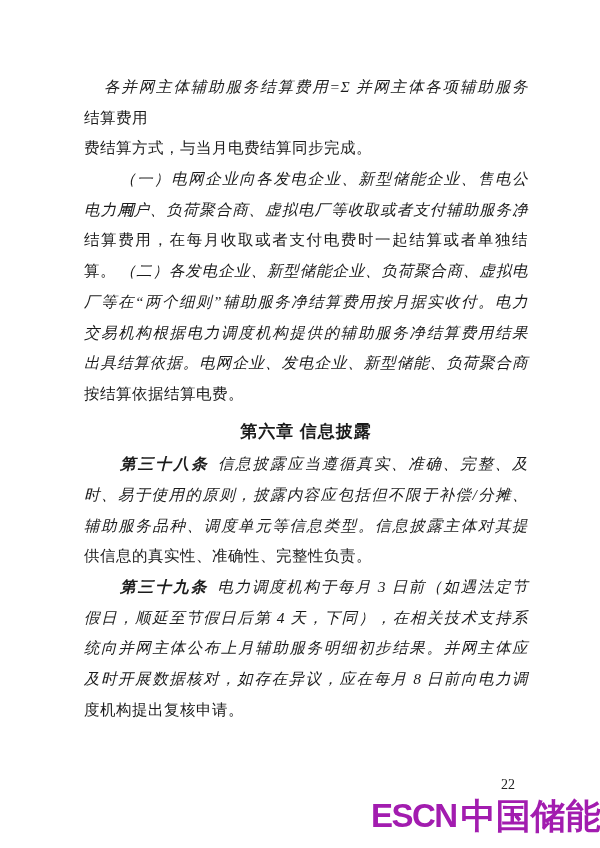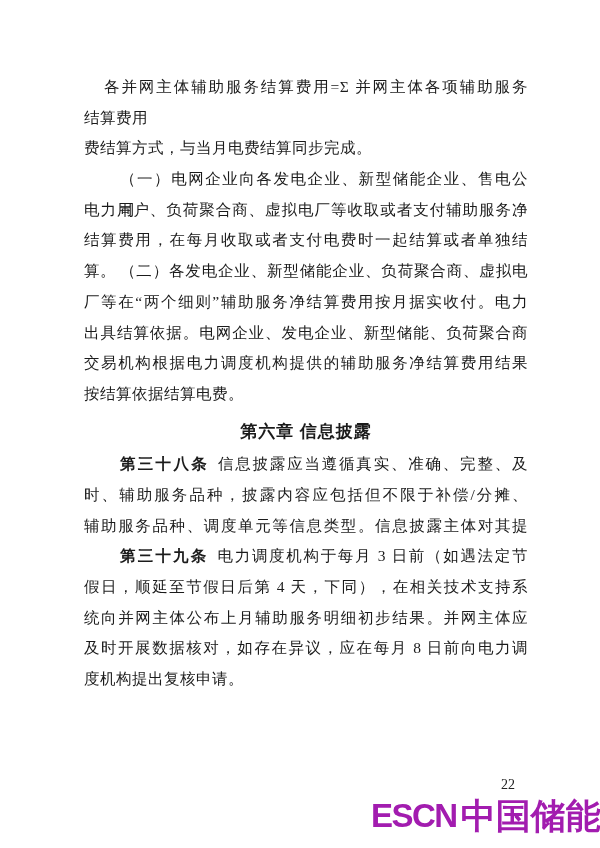--- a/index.html
+++ b/index.html
@@ -27,20 +27,21 @@
   }
   .line {
     height: 30.7px;
     line-height: 30.7px;
     text-align: justify;
     white-space: normal;
     letter-spacing: 0.5px;
   }
   .line.fill {
     text-align-last: justify;
+    font-style: italic;
   }
   .line.first {
     padding-left: 36px;
   }
   .line.formula-first {
     padding-left: 20px;
   }
   .lead {
     font-weight: 700;
     font-family: "Liberation Sans", "DejaVu Sans", sans-serif;
@@ -99,27 +100,28 @@
 <div class="page">
   <main class="doc-body" id="doc-body">
       <div class="line formula-first fill">各并网主体辅助服务结算费用=Σ 并网主体各项辅助服务</div>
       <div class="line">结算费用</div>
       <div class="line">费结算方式，与当月电费结算同步完成。</div>
       <div class="line first fill">（一）电网企业向各发电企业、新型储能企业、售电公司、</div>
       <div class="line fill">电力用户、负荷聚合商、虚拟电厂等收取或者支付辅助服务净</div>
       <div class="line">结算费用，在每月收取或者支付电费时一起结算或者单独结算。</div>
       <div class="line first fill">（二）各发电企业、新型储能企业、负荷聚合商、虚拟电</div>
       <div class="line fill">厂等在“两个细则”辅助服务净结算费用按月据实收付。电力</div>
+      <div class="line fill">交易机构根据电力调度机构提供的辅助服务净结算费用结果</div>
       <div class="line fill">出具结算依据。电网企业、发电企业、新型储能、负荷聚合商</div>
-      <div class="line fill">交易机构根据电力调度机构提供的辅助服务净结算费用结果</div>
       <div class="line">按结算依据结算电费。</div>
       <div class="chapter-heading">第六章  信息披露</div>
       <div class="line first fill"><span class="lead">第三十八条</span>信息披露应当遵循真实、准确、完整、及</div>
-      <div class="line fill">时、辅助服务品种，披露内容应包括但不限于补偿/分摊、</div>
+      <div class="line fill">时、易于使用的原则，披露内容应包括但不限于补偿/分摊、</div>
       <div class="line fill">辅助服务品种、调度单元等信息类型。信息披露主体对其提</div>
+      <div class="line">供信息的真实性、准确性、完整性负责。</div>
       <div class="line first fill"><span class="lead">第三十九条</span>电力调度机构于每月 3 日前（如遇法定节</div>
       <div class="line fill">假日，顺延至节假日后第 4 天，下同），在相关技术支持系</div>
       <div class="line fill">统向并网主体公布上月辅助服务明细初步结果。并网主体应</div>
       <div class="line fill">及时开展数据核对，如存在异议，应在每月 8 日前向电力调</div>
       <div class="line">度机构提出复核申请。</div>
     </main>
 
   <div class="page-number">22</div>
 
   <div class="logo" id="escn-logo" style="color: #a21caf;">

